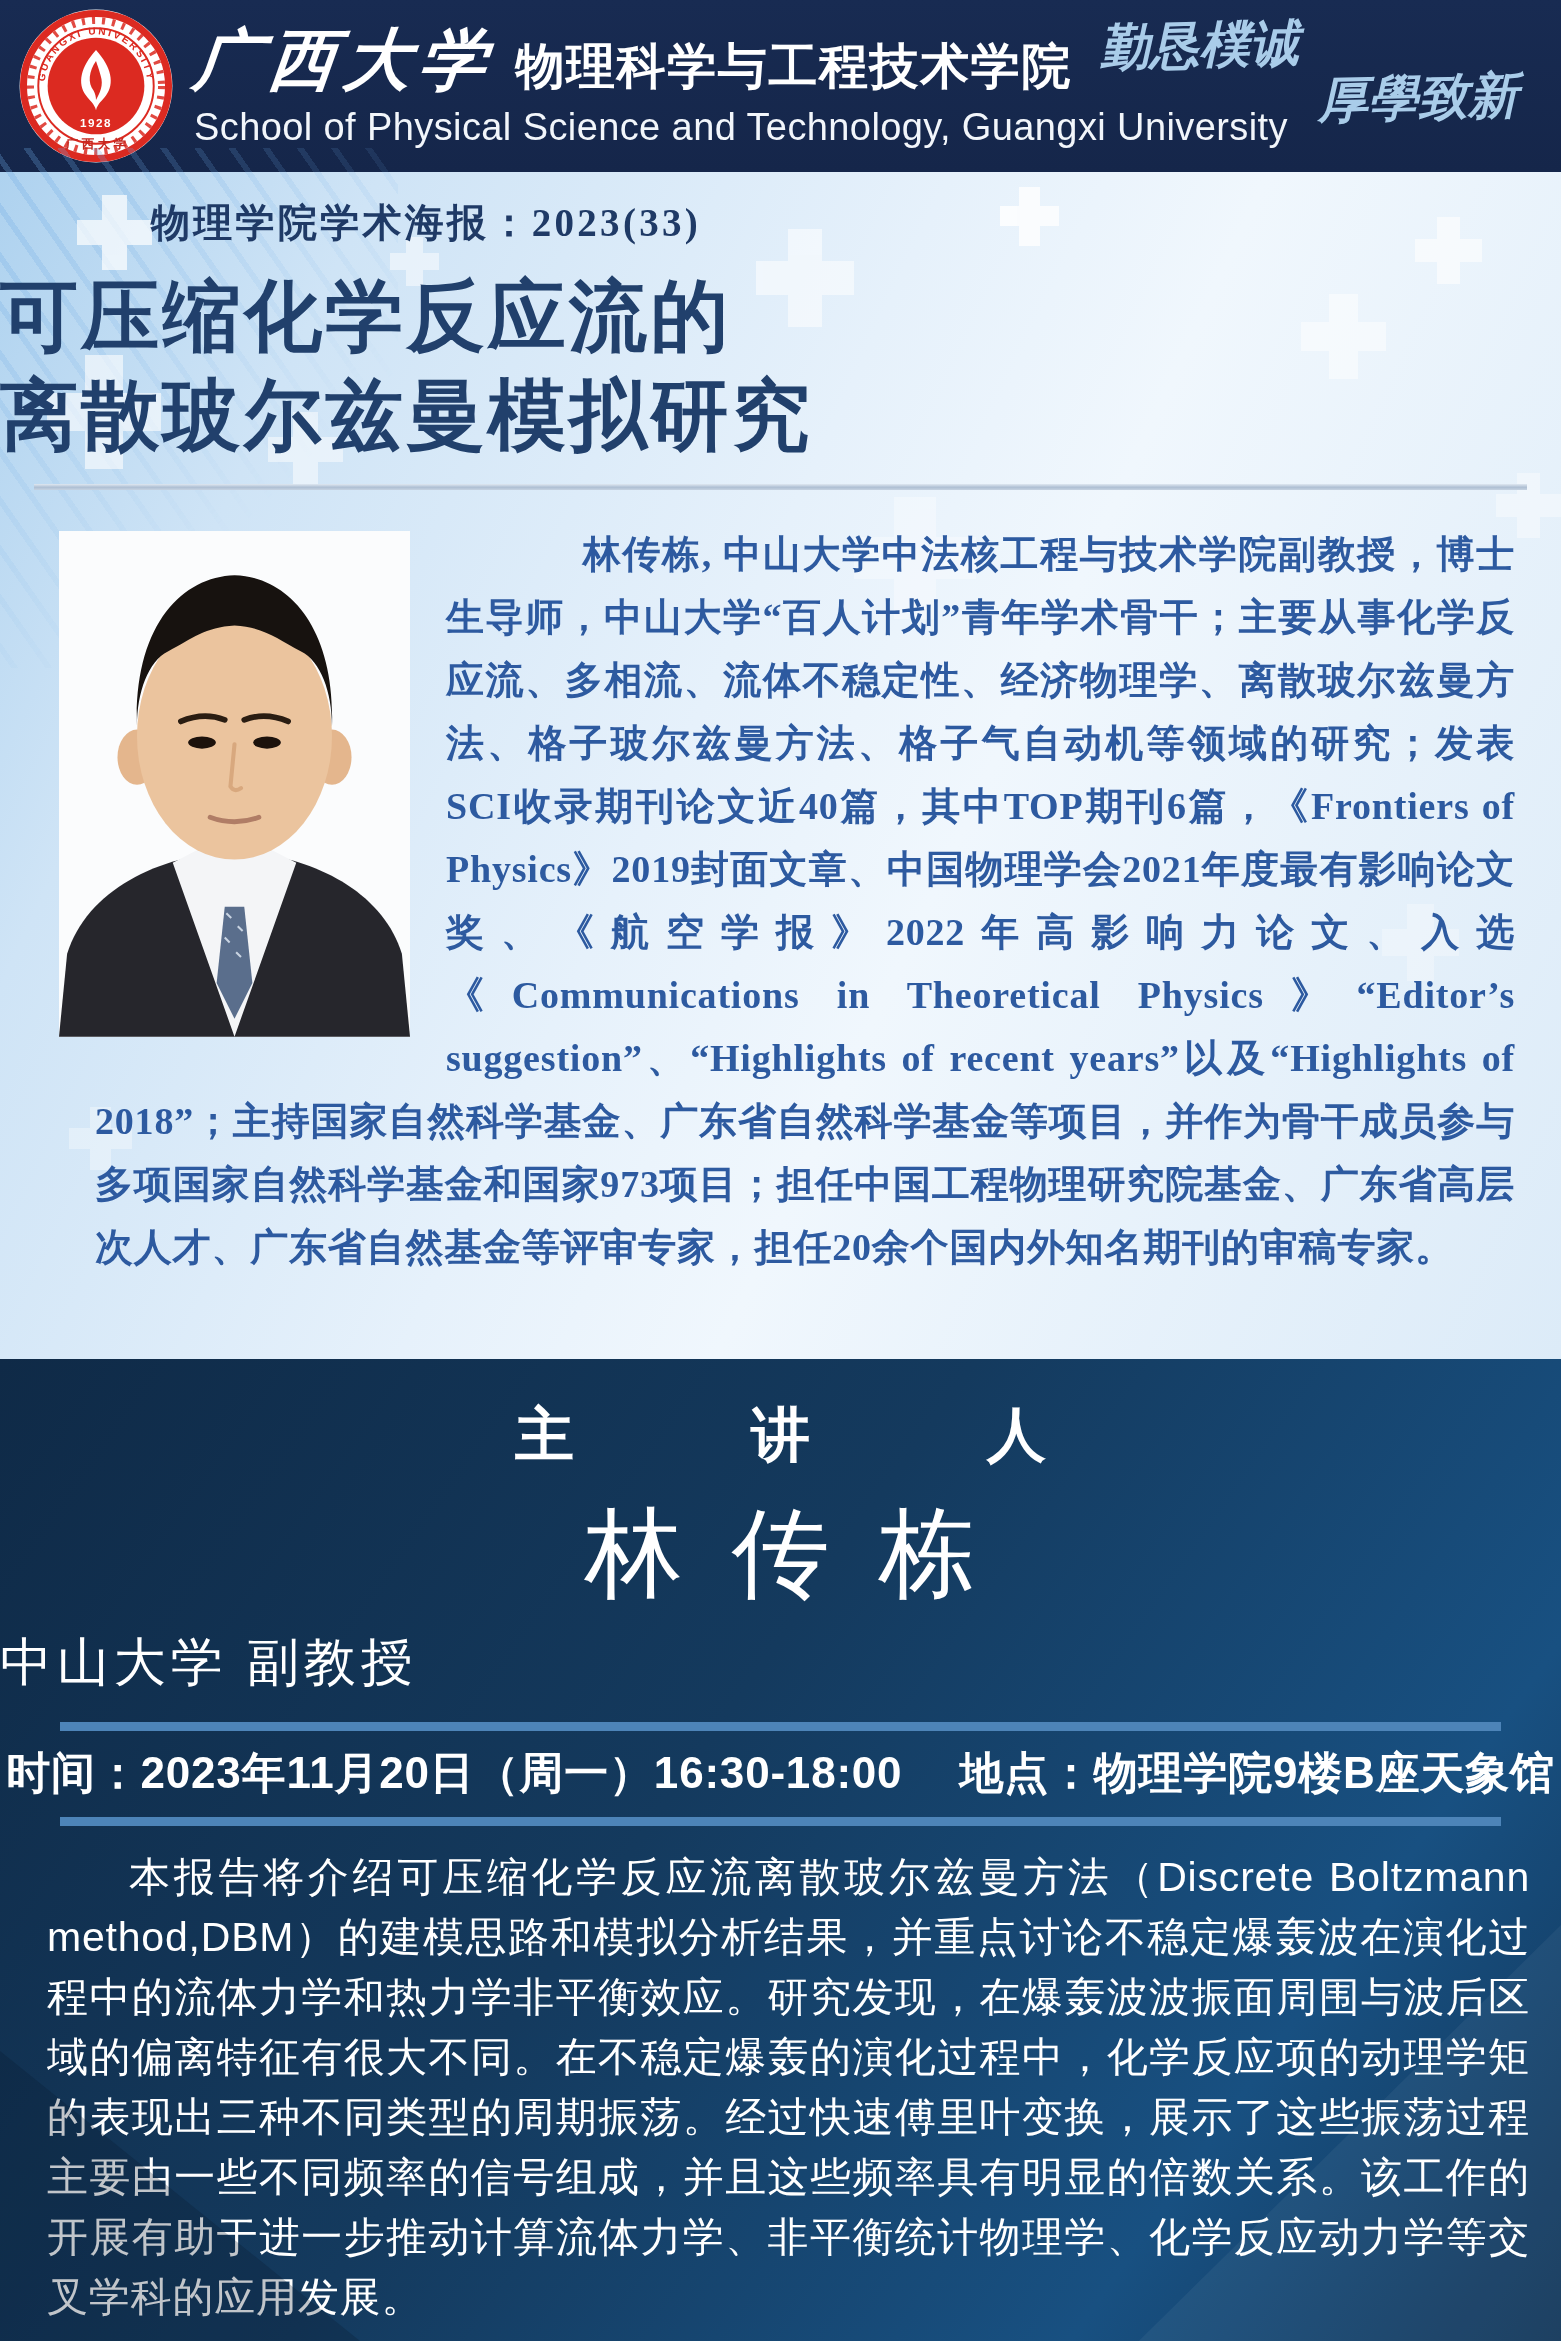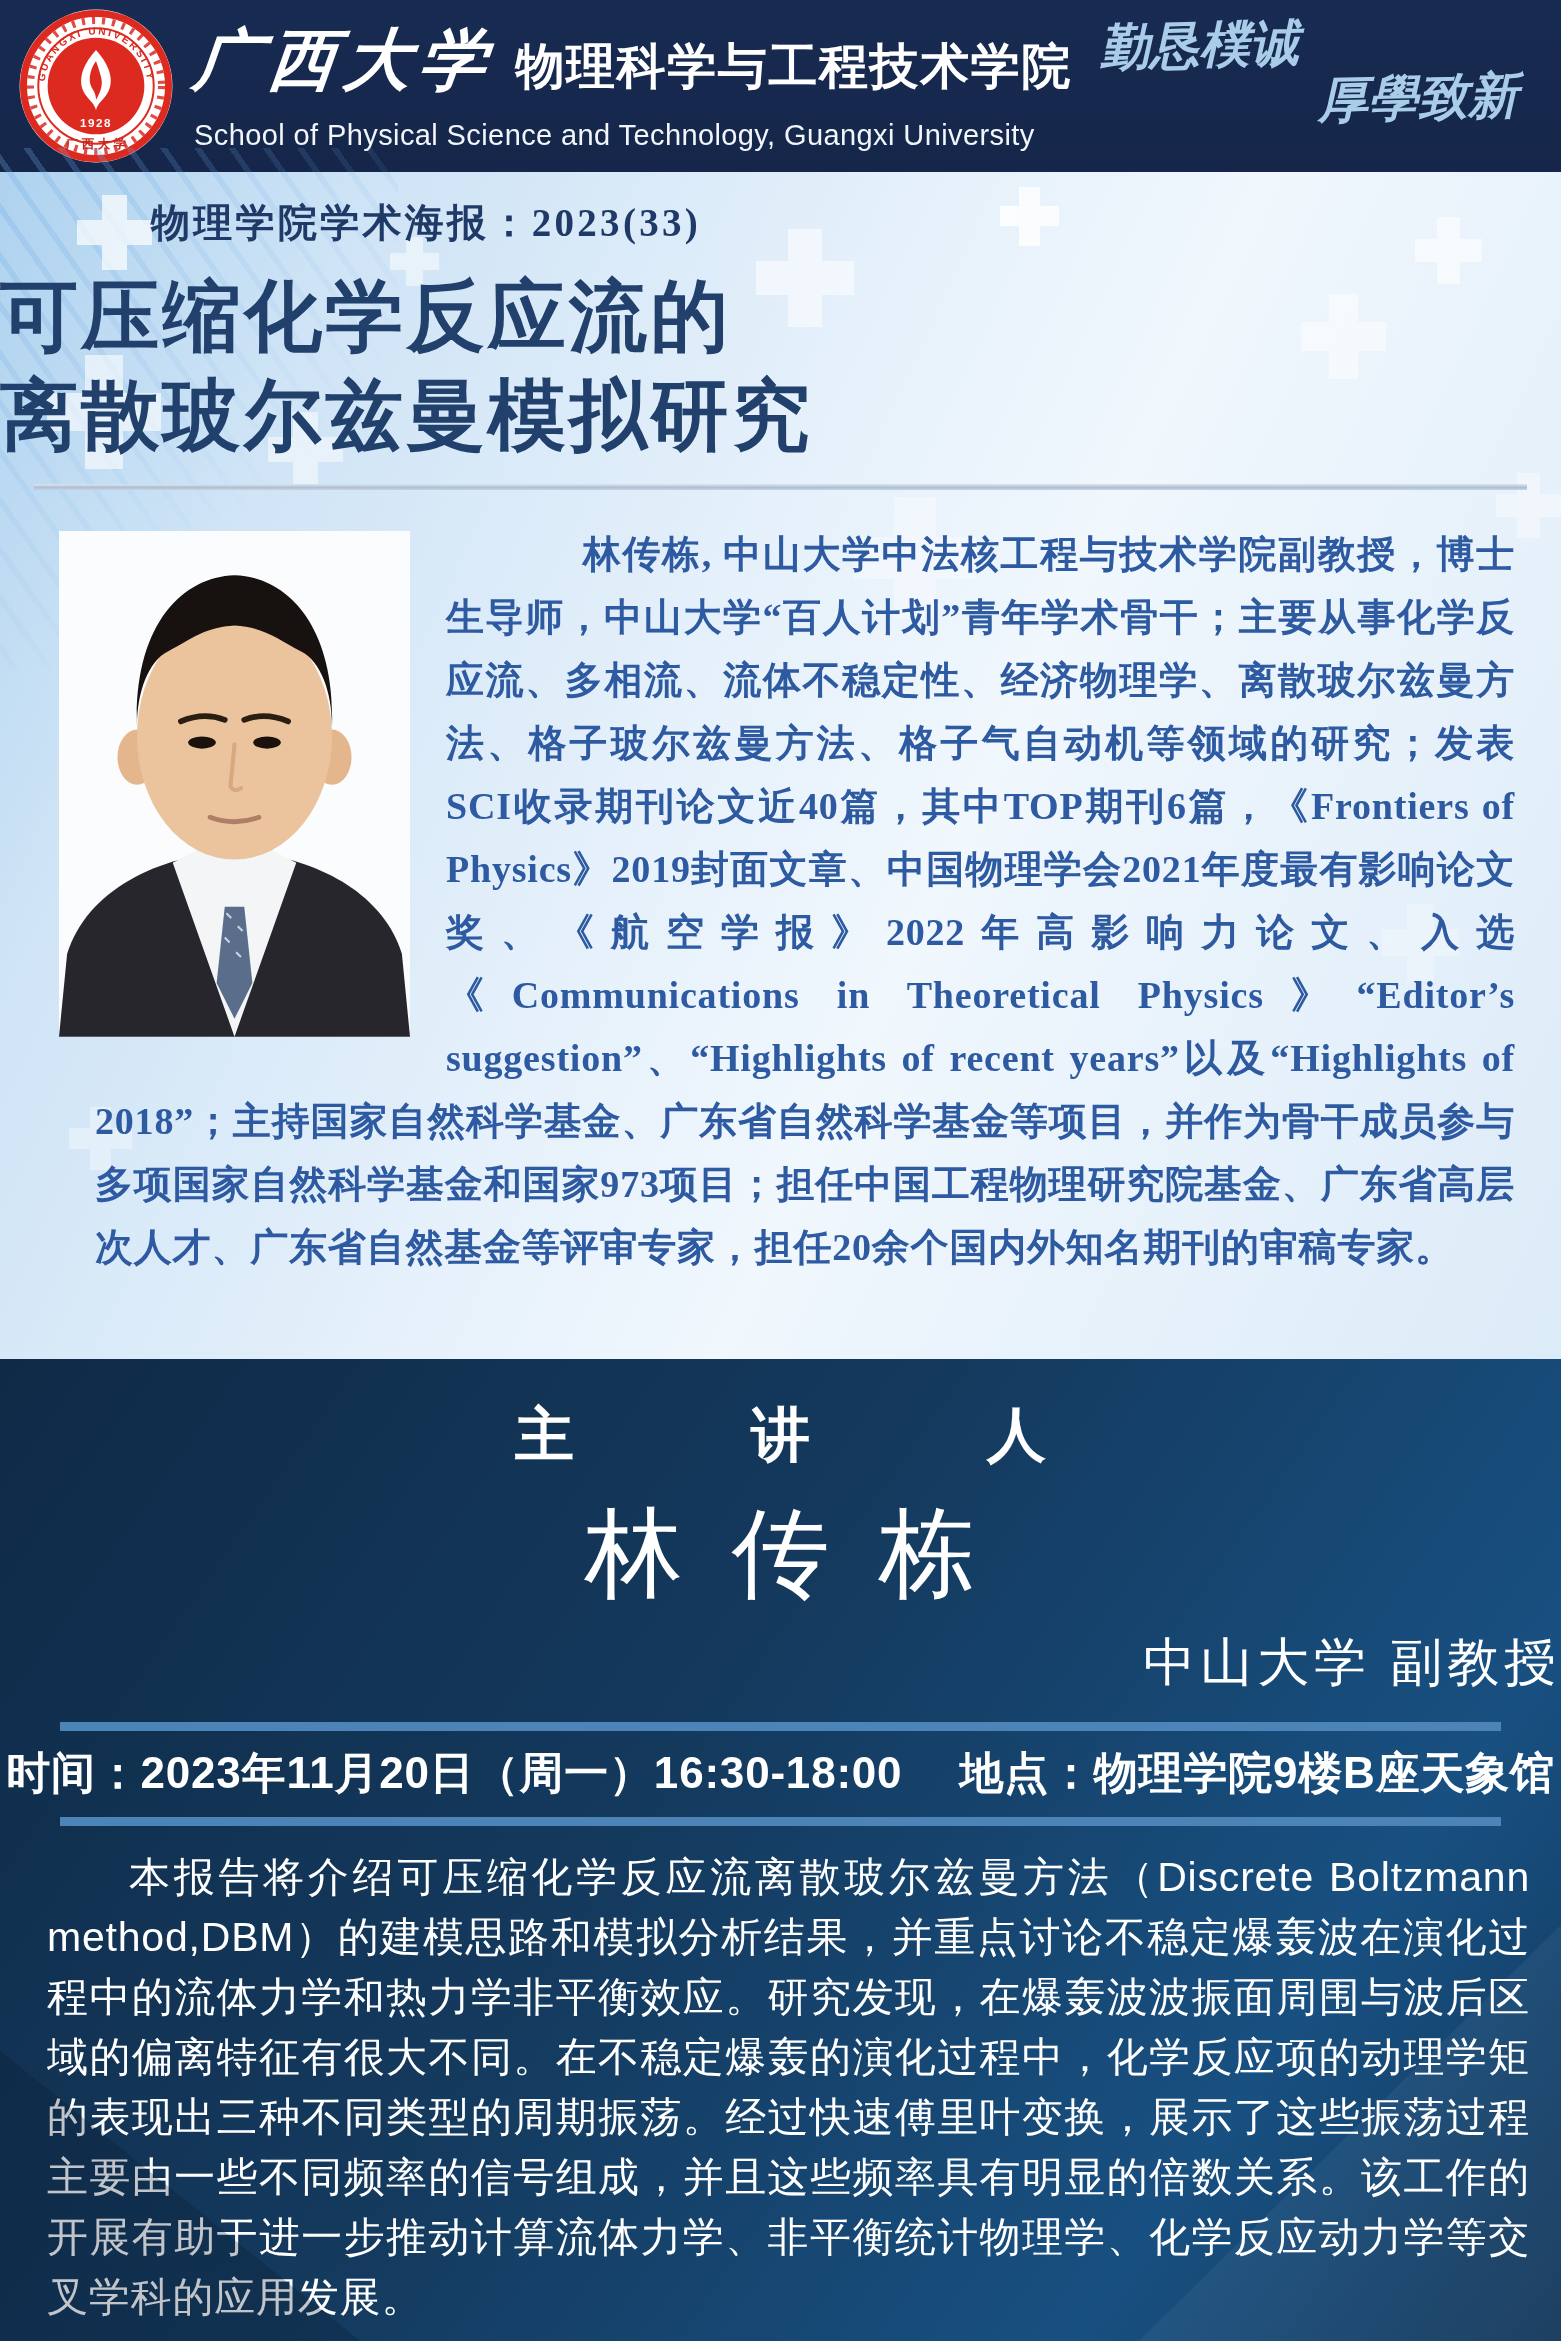--- a/index.html
+++ b/index.html
@@ -8,21 +8,21 @@
 
   
   .header{position:relative;width:100%;height:172px;background:linear-gradient(180deg,#182b52 0%,#15264a 100%);}
   .logo-box{position:absolute;left:18px;top:8.1px;width:156px;height:156px;}
   .logo-box svg{width:100%;height:100%;display:block;}
   .head-text{position:absolute;left:194px;top:14.6px;color:#ffffff;}
   .head-names{display:flex;align-items:baseline;}
   .univ-calli{font-family:"Liberation Serif","DejaVu Serif",serif;font-style:italic;font-weight:700;
               font-size:67px;letter-spacing:8.1px;transform:skewX(-6deg);}
   .school-name{font-size:49px;font-weight:800;margin-left:21px;letter-spacing:1.6px;}
-  .school-en{font-size:29px;font-weight:400;margin-top:13px;letter-spacing:0.4px;color:#f2f6fb;}
+  .school-en{font-size:38px;font-weight:400;letter-spacing:0.4px;color:#f2f6fb;}
   .motto{position:absolute;right:39px;top:14.6px;width:455px;color:#a9cce9;
          font-family:"Liberation Serif","DejaVu Serif",serif;font-style:italic;font-weight:700;
          font-size:50px;line-height:1.15;transform:rotate(-1.5deg);}
   .motto-l1{text-align:left;padding-left:33px;}
   .motto-l2{text-align:right;padding-right:4.9px;}
 
   
   .light{position:relative;width:100%;height:1187px;
          background:linear-gradient(115deg,#aed2ef 0%,#cfe4f6 18%,#e6f1fb 45%,#f0f7fd 60%,#dcebf8 100%);}
   .streaks{position:absolute;left:-57px;top:-24.4px;width:455px;height:520px;opacity:.5;pointer-events:none;
@@ -51,21 +51,21 @@
         background:linear-gradient(125deg,#0f2a47 0%,#143a5e 40%,#185081 72%,#0f2c4a 100%);}
   .dark::before{content:"";position:absolute;inset:0;pointer-events:none;
         background:linear-gradient(60deg,rgba(255,255,255,.05) 0 0.8px,transparent 0.8px);
         clip-path:polygon(55% 100%,100% 45%,100% 100%);background:rgba(255,255,255,.05);}
   .dark::after{content:"";position:absolute;inset:0;pointer-events:none;
         background:rgba(6,24,44,.25);clip-path:polygon(0 55%,45% 100%,0 100%);}
   .speaker-label{position:relative;text-align:center;padding-top:37px;font-size:59px;font-weight:700;
                  letter-spacing:3em;left:1.5em;}
   .speaker-name{position:relative;text-align:center;margin-top:13px;font-size:98px;font-weight:500;
                 letter-spacing:0.5em;left:0.25em;}
-  .speaker-affil{position:relative;text-align:right;margin-top:6.5px;font-size:52px;font-weight:500;
+  .speaker-affil{position:relative;text-align:left;margin-top:6.5px;font-size:52px;font-weight:500;
                  letter-spacing:4.9px;}
   .rule{position:relative;margin:24.4px 60px 0 60px;height:9px;background:#4d84b8;}
   .rule2{margin-top:14.6px;}
   .schedule{position:relative;display:flex;justify-content:center;gap:57px;margin-top:13px;
             font-size:44px;font-weight:700;letter-spacing:0.8px;white-space:nowrap;}
   .abstract{position:relative;margin:21px 31px 0 47px;font-size:41px;line-height:60px;font-weight:500;
             text-align:justify;text-indent:2em;letter-spacing:0.8px;}
   .organizer{position:relative;display:flex;align-items:center;margin:11.4px 0 0 57px;gap:21px;}
   .org-lines{display:flex;flex-direction:column;gap:6.5px;font-size:45px;font-weight:700;letter-spacing:1.6px;}
 </style>

